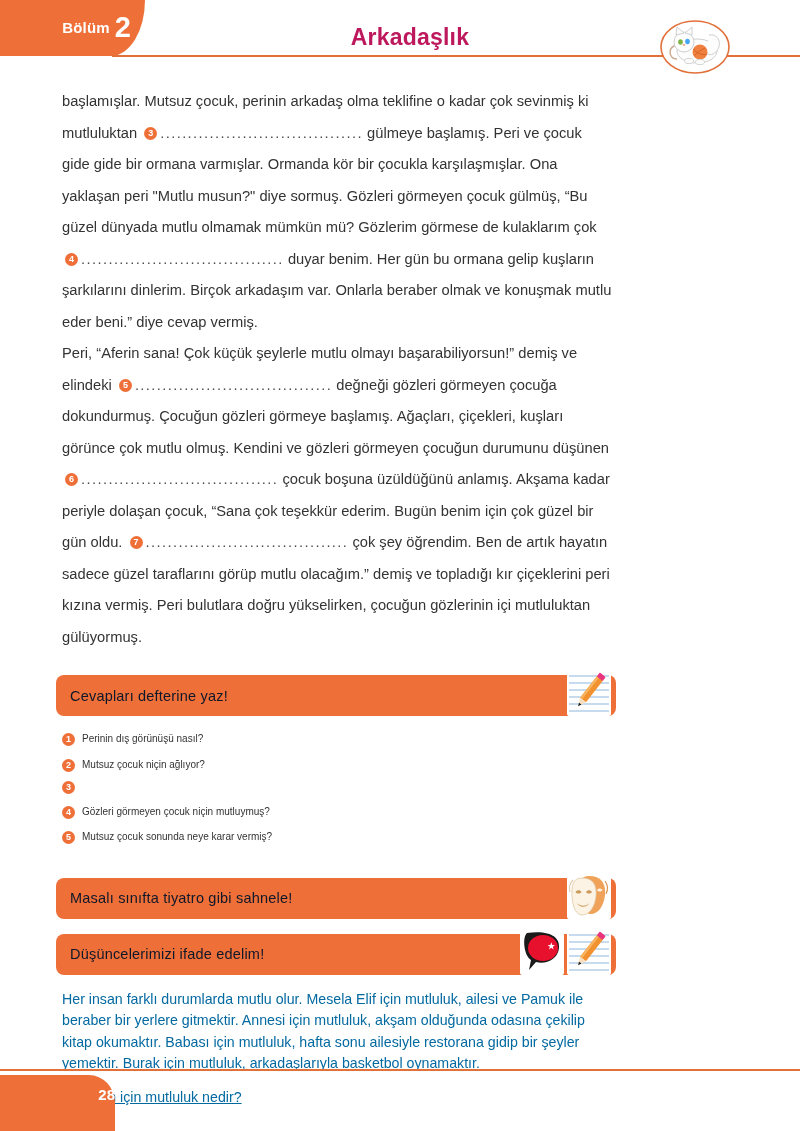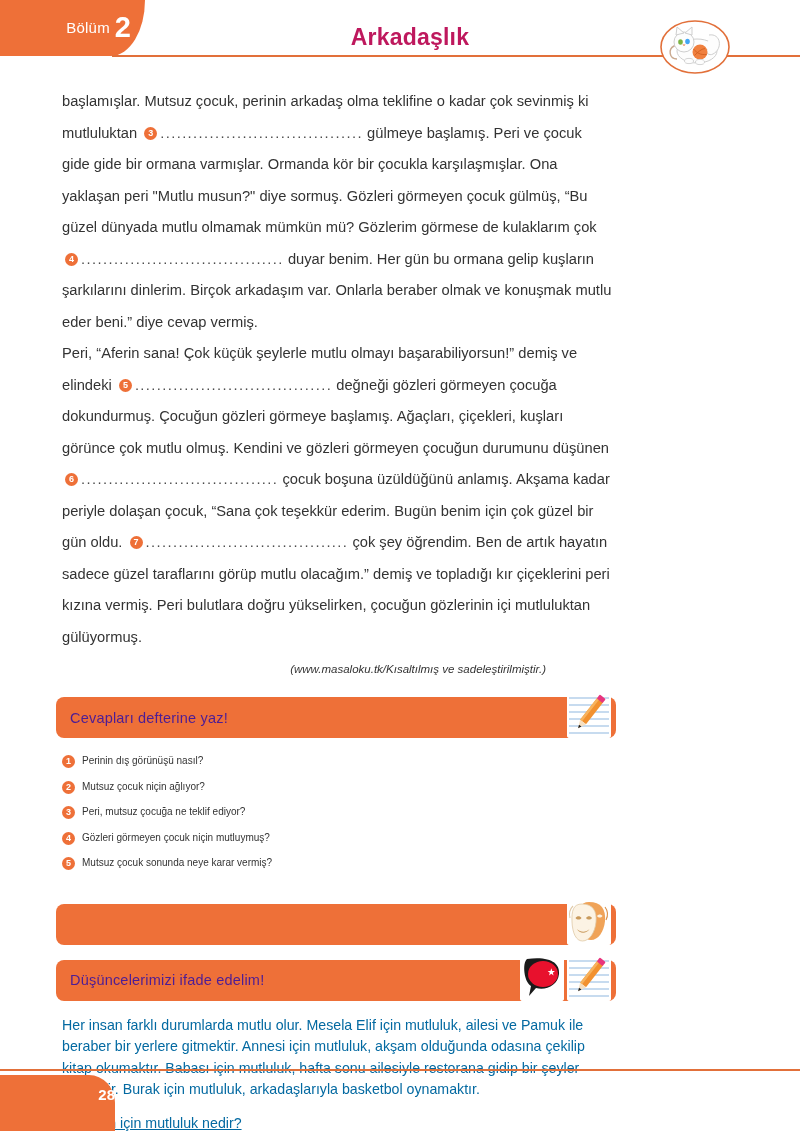--- a/index.html
+++ b/index.html
@@ -16,21 +16,21 @@
   .header { position:relative; width:800px; height:72px; }
   .chapter-tab {
     position:absolute; left:0; top:0;
     width:145px; height:56px;
     background:#EE7038;
     border-bottom-right-radius:34px 56px;
     display:flex; align-items:center; justify-content:flex-end;
     box-sizing:border-box; padding-right:14px;
   }
   .chapter-tab .ch-word {
-    color:#ffffff; font-size:15px; font-weight:normal; letter-spacing:.2px;
+    color:#ffffff; font-size:15px; font-weight:bold; letter-spacing:.2px;
     line-height:1; padding-bottom:2px;
   }
   .chapter-tab .ch-num {
     color:#ffffff; font-size:29px; font-weight:bold; line-height:1;
     margin-left:5px; padding-bottom:1px;
   }
   .header-rule {
     position:absolute; left:112px; top:55px; width:688px; height:2px;
     background:#E2703A;
   }
@@ -67,21 +67,21 @@
   
   .banner {
     position:relative;
     margin:0 56px 0 56px;
     height:41px;
     background:#EE7038;
     border-radius:8px;
     display:flex; align-items:center;
   }
   .banner-label {
-    color:#4c1d95; font-size:14.5px; padding-left:14px; letter-spacing:.2px;
+    color:#0f172a; font-size:14.5px; padding-left:14px; letter-spacing:.2px;
   }
   .banner-icons {
     position:absolute; right:5px; top:-7px;
     display:flex; gap:3px; align-items:flex-start;
   }
   .icon-box {
     width:44px; height:48px; background:#ffffff;
     border-radius:3px; overflow:hidden;
     display:block;
   }
@@ -163,21 +163,20 @@
       <ellipse cx="41" cy="43" rx="4.5" ry="2.6" fill="#fdfdfd" stroke="#cfcfcf" stroke-width="0.9"></ellipse>
     </svg>
   </div>
 </div>
 
 <div class="content">
 
   <div class="story">
     <p id="para1">başlamışlar. Mutsuz çocuk, perinin arkadaş olma teklifine o kadar çok sevinmiş ki mutluluktan <span class="marker">3</span><span class="blank-dots">.....................................</span> gülmeye başlamış. Peri ve çocuk gide gide bir ormana varmışlar. Ormanda kör bir çocukla karşılaşmışlar. Ona yaklaşan peri "Mutlu musun?" diye sormuş. Gözleri görmeyen çocuk gülmüş, “Bu güzel dünyada mutlu olmamak mümkün mü? Gözlerim görmese de kulaklarım çok <span class="marker">4</span><span class="blank-dots">.....................................</span> duyar benim. Her gün bu ormana gelip kuşların şarkılarını dinlerim. Birçok arkadaşım var. Onlarla beraber olmak ve konuşmak mutlu eder beni.” diye cevap vermiş.</p>
     <p id="para2">Peri, “Aferin sana! Çok küçük şeylerle mutlu olmayı başarabiliyorsun!” demiş ve elindeki <span class="marker">5</span><span class="blank-dots">....................................</span>  değneği gözleri görmeyen çocuğa dokundurmuş. Çocuğun gözleri görmeye başlamış. Ağaçları, çiçekleri, kuşları görünce çok mutlu olmuş. Kendini ve gözleri görmeyen çocuğun durumunu düşünen <span class="marker">6</span><span class="blank-dots">....................................</span>  çocuk boşuna üzüldüğünü anlamış. Akşama kadar periyle dolaşan çocuk, “Sana çok teşekkür ederim. Bugün benim için çok güzel bir gün oldu. <span class="marker">7</span><span class="blank-dots">.....................................</span> çok şey öğrendim. Ben de artık hayatın sadece güzel taraflarını görüp mutlu olacağım.” demiş ve topladığı kır çiçeklerini peri kızına vermiş. Peri bulutlara doğru yükselirken, çocuğun gözlerinin içi mutluluktan gülüyormuş.</p>
-    <div class="source">(www.masaloku.tk/Kısaltılmış ve sadeleştirilmiştir.)</div>
   </div>
 
   <div class="sp1"></div>
 
   <div class="banner">
     <span class="banner-label">Cevapları defterine yaz!</span>
     <span class="banner-icons">
       <span class="icon-box">
         <svg viewBox="0 0 44 48" width="44" height="48" aria-hidden="true">
           <rect x="0" y="0" width="44" height="48" fill="#ffffff"></rect>
@@ -205,35 +204,35 @@
     <div class="qrow">
       <span class="qmark">1</span>
       <span class="qtext">Perinin dış görünüşü nasıl?</span>
     </div>
     <div class="qrow">
       <span class="qmark">2</span>
       <span class="qtext">Mutsuz çocuk niçin ağlıyor?</span>
     </div>
     <div class="qrow">
       <span class="qmark">3</span>
-      <span class="qtext">Peri, mutsuz çocuğa ne teklif ediyor?</span>
     </div>
     <div class="qrow">
       <span class="qmark">4</span>
       <span class="qtext">Gözleri görmeyen çocuk niçin mutluymuş?</span>
     </div>
     <div class="qrow">
       <span class="qmark">5</span>
       <span class="qtext">Mutsuz çocuk sonunda neye karar vermiş?</span>
     </div>
   </div>
 
   <div class="sp2"></div>
 
   <div class="banner">
+    <span class="banner-label">Masalı sınıfta tiyatro gibi sahnele!</span>
     <span class="banner-icons">
       <span class="icon-box">
         <svg viewBox="0 0 44 48" width="44" height="48" aria-hidden="true">
           <rect x="0" y="0" width="44" height="48" fill="#ffffff"></rect>
 
           <path d="M22 5 C34 5 39 12 38 24 C37 35 31 43 24 43 C17 43 13 35 12.5 24 C12 12 13 5 22 5 Z" fill="#F0A358"></path>
 
           <path d="M15 7 C26 7 30 14 29 25 C28 36 22 44 15.5 44 C9 44 5.5 36 5 25 C4.5 14 6 7 15 7 Z" fill="#FCF3E4" stroke="#E0C9A6" stroke-width="0.8"></path>
 
           <path d="M8.5 21 C10 18.5 13 18.5 14.5 21 C13 23 10 23 8.5 21 Z" fill="#C99A5C"></path>

